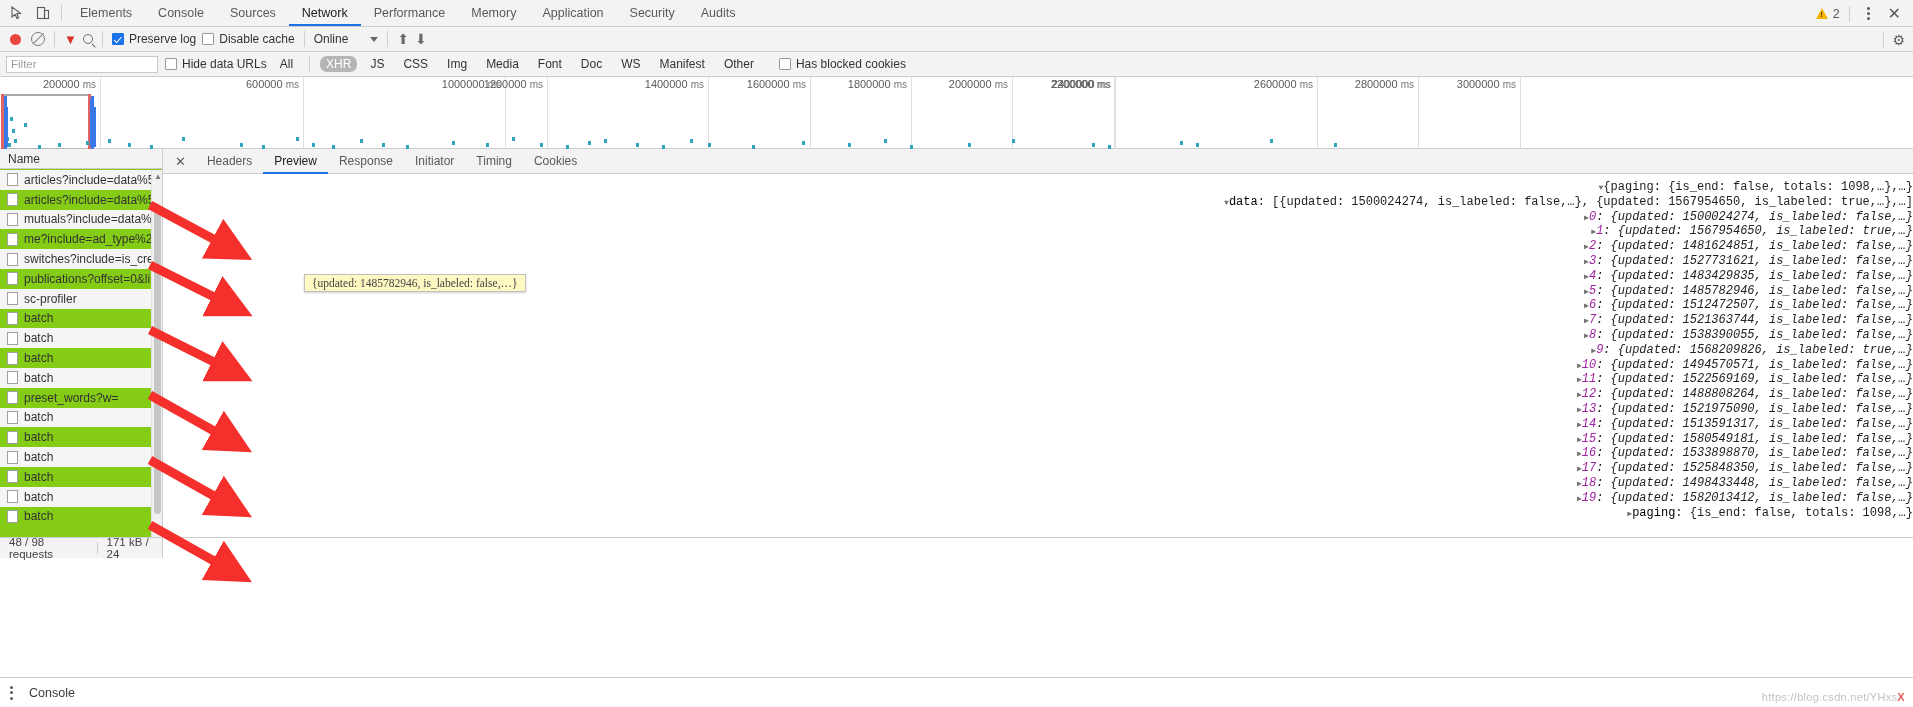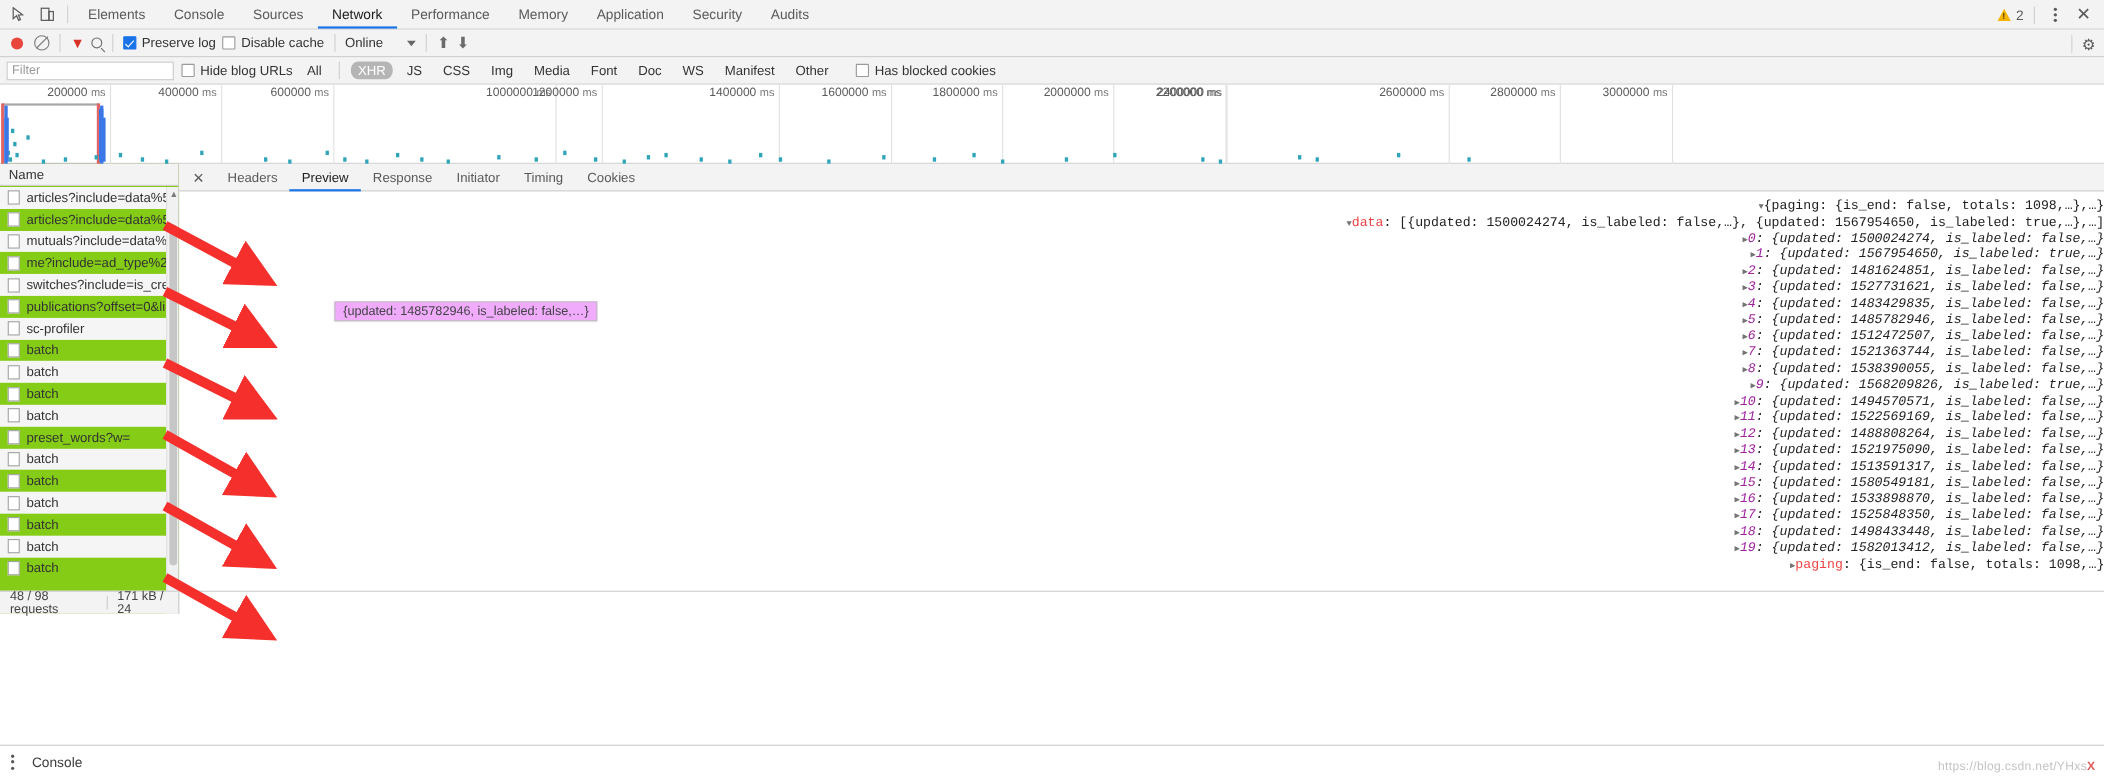--- a/index.html
+++ b/index.html
@@ -154,29 +154,29 @@
   .json-view {
     position: absolute; top: 25px; left: 0; right: 0; bottom: 0;
     padding: 6px 0 0 8px;
     font-family: "Liberation Mono", monospace; font-size: 12px;
     color: #222; overflow: hidden;
   }
   .jrow { height: 14.8px; line-height: 14.8px; white-space: nowrap; text-align: right; }
   .tri { display: inline-block; width: 11px; color: #737373; font-size: 8px; }
   .tri.open::before { content: "\25BC"; }
   .tri.closed::before { content: "\25B6"; }
-  .jkey { color: #ef4444; }
+  .jkey { color: #000000; }
   .jidx { color: #a020a0; }
   .ind1 { padding-left: 13px; }
   .ind2 { padding-left: 26px; font-style: italic; }
 
   .tooltip {
     position: absolute;
-    background: #f0abfc; border: 1px solid #c0c0c0;
-    font-family: Liberation Sans, sans-serif; font-size: 11.5px;
+    background: #fef9c3; border: 1px solid #c0c0c0;
+    font-family: Liberation Serif, serif; font-size: 11.5px;
     color: #444; padding: 2px 7px; white-space: nowrap;
     box-shadow: 0 1px 2px rgba(0,0,0,.18);
   }
 
   
   .statusbar {
     height: 21px; background: #f3f3f3;
     border-top: 1px solid #cdcdcd;
     display: flex; align-items: center; gap: 9px;
     padding-left: 9px; font-size: 11.5px; color: #444;
@@ -276,21 +276,21 @@
     <div class="gear-wrap">
       <span class="gear-sep"></span>
       <span class="gear">⚙</span>
     </div>
   </div>
 
   <div class="filter-bar">
     <input class="filter-input" type="text" placeholder="Filter" style="">
     <div class="tb-item">
       <span class="chk"></span>
-      <span class="tb-label">Hide blog URLs</span>
+      <span class="tb-label">Hide data URLs</span>
     </div>
     <span class="ftype">All</span>
     <span class="vline"></span>
     <span class="ftype sel">XHR</span>
     <span class="ftype">JS</span>
     <span class="ftype">CSS</span>
     <span class="ftype">Img</span>
     <span class="ftype">Media</span>
     <span class="ftype">Font</span>
     <span class="ftype">Doc</span>
@@ -300,23 +300,20 @@
     <div class="tb-item" style="margin-left:12px">
       <span class="chk"></span>
       <span class="tb-label">Has blocked cookies</span>
     </div>
   </div>
 
   <div class="overview">
     <div class="ov-ruler" id="ov-ruler">
         <div class="ov-tick" style="left: 0px; width: 101px;">
           <span>200000 <em>ms</em></span>
-        </div>
-        <div class="ov-tick" style="left: 0px; width: 202px;">
-          <span>400000 <em>ms</em></span>
         </div>
         <div class="ov-tick" style="left: 0px; width: 304px;">
           <span>600000 <em>ms</em></span>
         </div>
         <div class="ov-tick" style="left: 0px; width: 506px;">
           <span>1000000 <em>ms</em></span>
         </div>
         <div class="ov-tick" style="left: 0px; width: 548px;">
           <span>1200000 <em>ms</em></span>
         </div>

